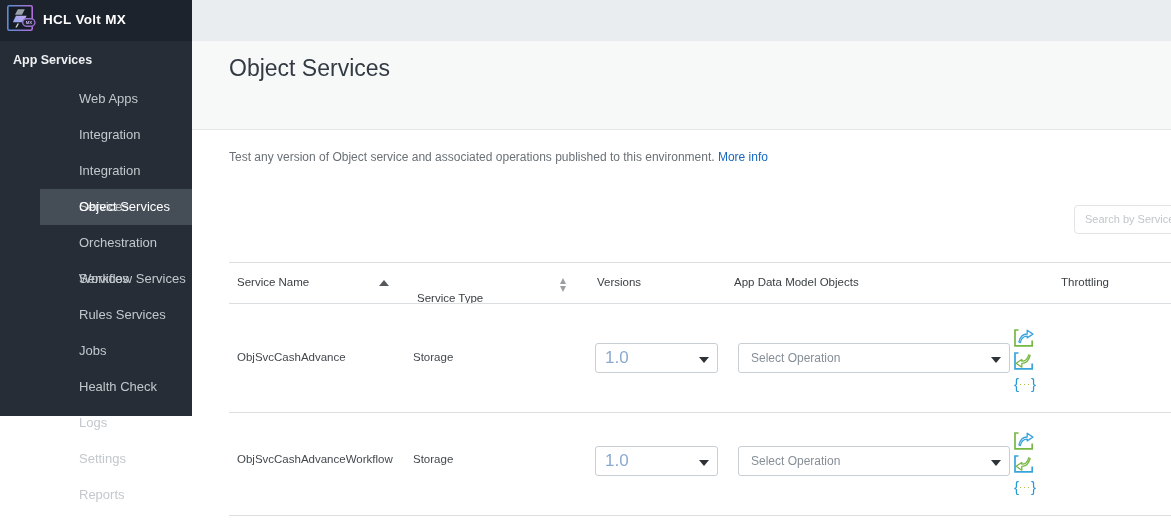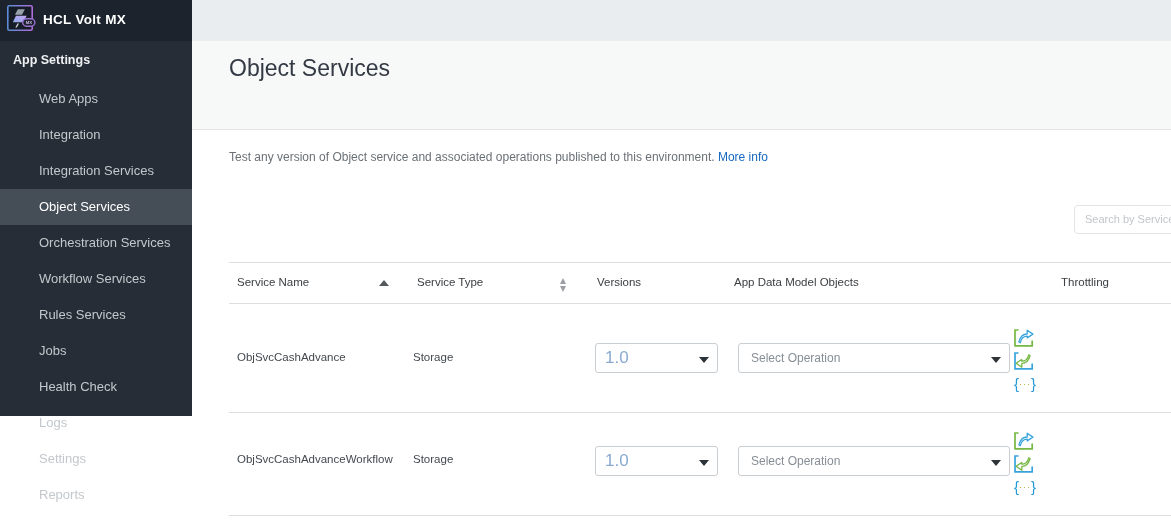--- a/index.html
+++ b/index.html
@@ -3,21 +3,21 @@
 <meta charset="utf-8">
 <style>
 * { margin:0; padding:0; box-sizing:border-box; }
 html,body { width:1171px; height:526px; overflow:hidden; font-family:"Liberation Sans", sans-serif; background:#ffffff; }
 .sidebar { position:absolute; left:0; top:0; width:192px; height:416px; background:#262d37; }
 .brand { height:41px; background:#1d232d; display:flex; align-items:center; padding-left:7px; }
 .brand svg { position:relative; top:-2px; }
 .brand .txt { color:#ffffff; font-size:13.5px; font-weight:bold; margin-left:7px; letter-spacing:0.3px; position:relative; top:-1px; }
 .applabel { color:#eef0f2; font-size:12.5px; font-weight:bold; padding:12px 0 0 13px; height:27px; }
 .menu { list-style:none; margin-top:13px; }
-.menu li { height:36px; line-height:36px; padding-left:39px; color:#c3c8cc; font-size:13px; }
+.menu li { height:36px; line-height:36px; padding-left:39px; color:#c3c8cc; font-size:13px;margin-left:40px; }
 .menu li.sel { background:#454d57; color:#ffffff; }
 .main { position:absolute; left:192px; top:0; width:979px; height:526px; background:#ffffff; }
 .topband { height:41px; background:#e9edf0; }
 .headband { height:89px; background:#f7f8f8; border-bottom:1px solid #e4e6e8; }
 h1 { position:absolute; left:37px; top:55px; font-size:23px; font-weight:400; color:#333a44; }
 .desc { position:absolute; left:37px; top:150px; font-size:12px; color:#6a7176; }
 .desc a { color:#1668c1; text-decoration:none; }
 .search { position:absolute; left:882px; top:205px; width:150px; height:29px; border:1px solid #e2e4e8; border-radius:4px; background:#fff; font-size:11px; color:#c2c6cb; line-height:27px; padding-left:10px; font-family:"Liberation Sans", sans-serif; }
 .hline { position:absolute; left:37px; right:0; height:1px; background:#dcdfe2; }
 .th { position:absolute; font-size:11.5px; color:#3c4043; }
@@ -51,21 +51,21 @@
       </defs>
       <rect x="0.8" y="0.8" width="24.4" height="24.4" rx="1.5" fill="#161c25" stroke="url(#lg1)" stroke-width="1.6"></rect>
       <polygon points="8,9.8 10.8,4.2 17.8,4.2 15,9.8" fill="#98a1aa"></polygon>
       <polygon points="5.8,17.2 9,10.8 19.6,10.8 16.4,17.2" fill="url(#lg2)"></polygon>
       <polygon points="8.3,22.6 10.4,18.4 12,18.4 9.9,22.6" fill="#c6cbd1"></polygon>
       <rect x="15.7" y="13.8" width="12.2" height="7.4" rx="3.7" fill="#1d232d" stroke="#9b6fd0" stroke-width="1.4"></rect>
       <text x="21.8" y="19.3" font-size="4.2" fill="#cdb7ef" text-anchor="middle" font-family="Liberation Sans" font-weight="bold">MX</text>
     </svg>
     <span class="txt">HCL Volt MX</span>
   </div>
-  <div class="applabel">App Settings</div>
+  <div class="applabel">App Services</div>
   <ul class="menu">
     <li>Web Apps</li>
     <li>Integration</li>
     <li>Integration Services</li>
     <li class="sel">Object Services</li>
     <li>Orchestration Services</li>
     <li>Workflow Services</li>
     <li>Rules Services</li>
     <li>Jobs</li>
     <li>Health Check</li>
@@ -77,21 +77,21 @@
 <div class="main">
   <div class="topband"></div>
   <div class="headband"></div>
   <h1>Object Services</h1>
   <div class="desc">Test any version of Object service and associated operations published to this environment. <a href="#">More info</a></div>
   <div class="search">Search by Service Name</div>
 
   <div class="hline" style="top:262px;"></div>
   <div class="th" style="left:45px; top:276px;">Service Name</div>
   <div class="tri-up" style="left:187px; top:280px;"></div>
-  <div class="th" style="left:225px; top:276px;">Service Type</div>
+  <div class="th" style="left:225px; top:292px;">Service Type</div>
   <div class="sorter" style="left:368px; top:278px;">
       <div class="u"></div>
       <div class="d"></div>
     </div>
   <div class="th" style="left:405px; top:276px;">Versions</div>
   <div class="th" style="left:542px; top:276px;text-align:right;">App Data Model Objects</div>
   <div class="th" style="left:869px; top:276px;">Throttling</div>
   <div class="hline" style="top:303px;"></div>
 
   <div class="cell" style="left:45px; top:351px;">ObjSvcCashAdvance</div>

